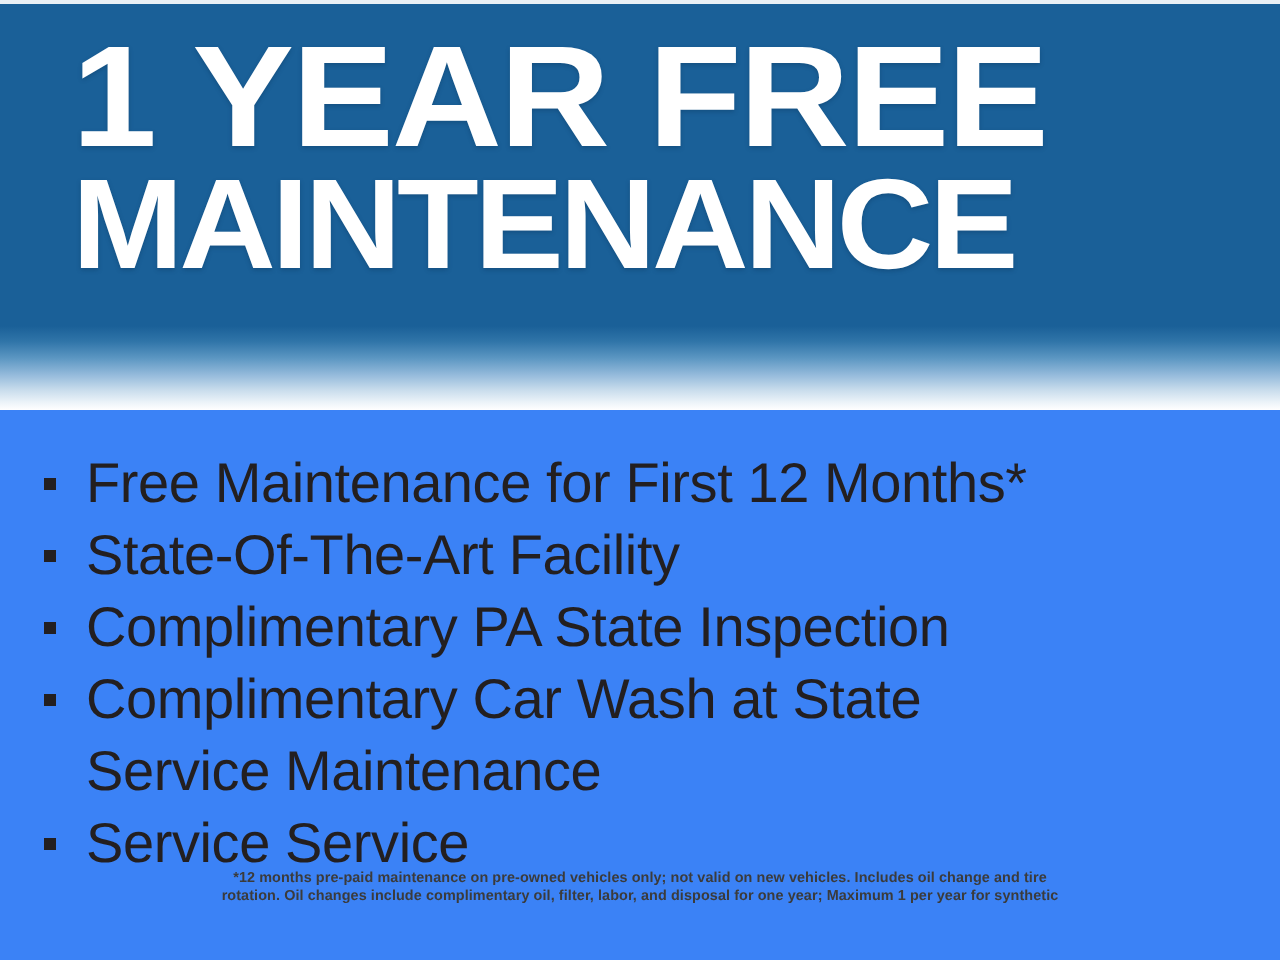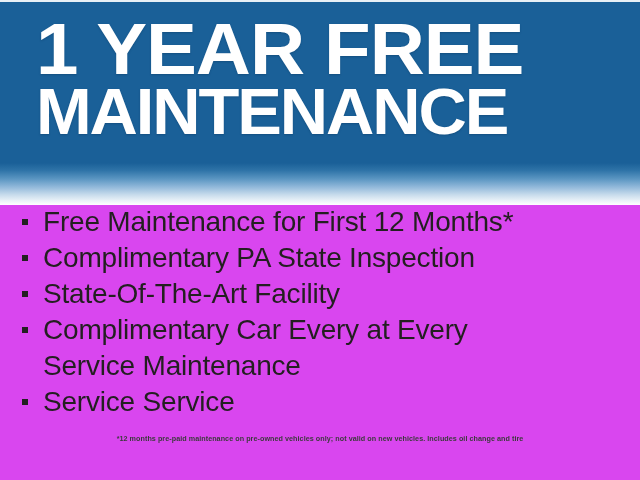--- a/index.html
+++ b/index.html
@@ -7,21 +7,21 @@
     padding: 0;
     background: #ffffff;
   }
   body {
     font-family: "Liberation Sans", sans-serif;
   }
   .ad-canvas {
     position: relative;
     width: 640px;
     height: 480px;
-    background: #d946ef;
+    background: #3b82f6;
     overflow: hidden;
   }
 
   
   .banner {
     position: absolute;
     left: 0;
     top: 0;
     width: 640px;
     height: 163px;
@@ -81,21 +81,21 @@
     font-size: 64px;
     letter-spacing: -2px;
     transform: scaleX(1.045);
     transform-origin: left top;
   }
 
   
   .features {
     position: absolute;
     left: 0;
-    top: 204px;
+    top: 224px;
     width: 544px;
   }
   .feature-row {
     position: relative;
     display: flex;
     align-items: flex-start;
     height: 36px;
     padding-left: 22px;
   }
   .feature-bullet {
@@ -153,37 +153,38 @@
     <div class="headline-line l2">MAINTENANCE</div>
   </div>
 
   <div class="features">
     <div class="feature-row">
       <span class="feature-bullet"></span>
       <span class="feature-text">Free Maintenance for First 12 Months*</span>
     </div>
     <div class="feature-row">
       <span class="feature-bullet"></span>
+      <span class="feature-text">State-Of-The-Art Facility</span>
+    </div>
+    <div class="feature-row">
+      <span class="feature-bullet"></span>
       <span class="feature-text">Complimentary PA State Inspection</span>
     </div>
     <div class="feature-row">
       <span class="feature-bullet"></span>
-      <span class="feature-text">State-Of-The-Art Facility</span>
-    </div>
-    <div class="feature-row">
-      <span class="feature-bullet"></span>
-      <span class="feature-text">Complimentary Car Every at Every</span>
+      <span class="feature-text">Complimentary Car Wash at State</span>
     </div>
     <div class="feature-row">
       <span class="feature-bullet hidden"></span>
       <span class="feature-text">Service Maintenance</span>
     </div>
     <div class="feature-row">
       <span class="feature-bullet"></span>
       <span class="feature-text">Service Service</span>
     </div>
   </div>
 
   <div class="disclaimer">
     <div class="disclaimer-line">*12 months pre-paid maintenance on pre-owned vehicles only; not valid on new vehicles. Includes oil change and tire</div>
+    <div class="disclaimer-line">rotation. Oil changes include complimentary oil, filter, labor, and disposal for one year; Maximum 1 per year for synthetic</div>
   </div>
 
 </div>
 
 </body></html>

